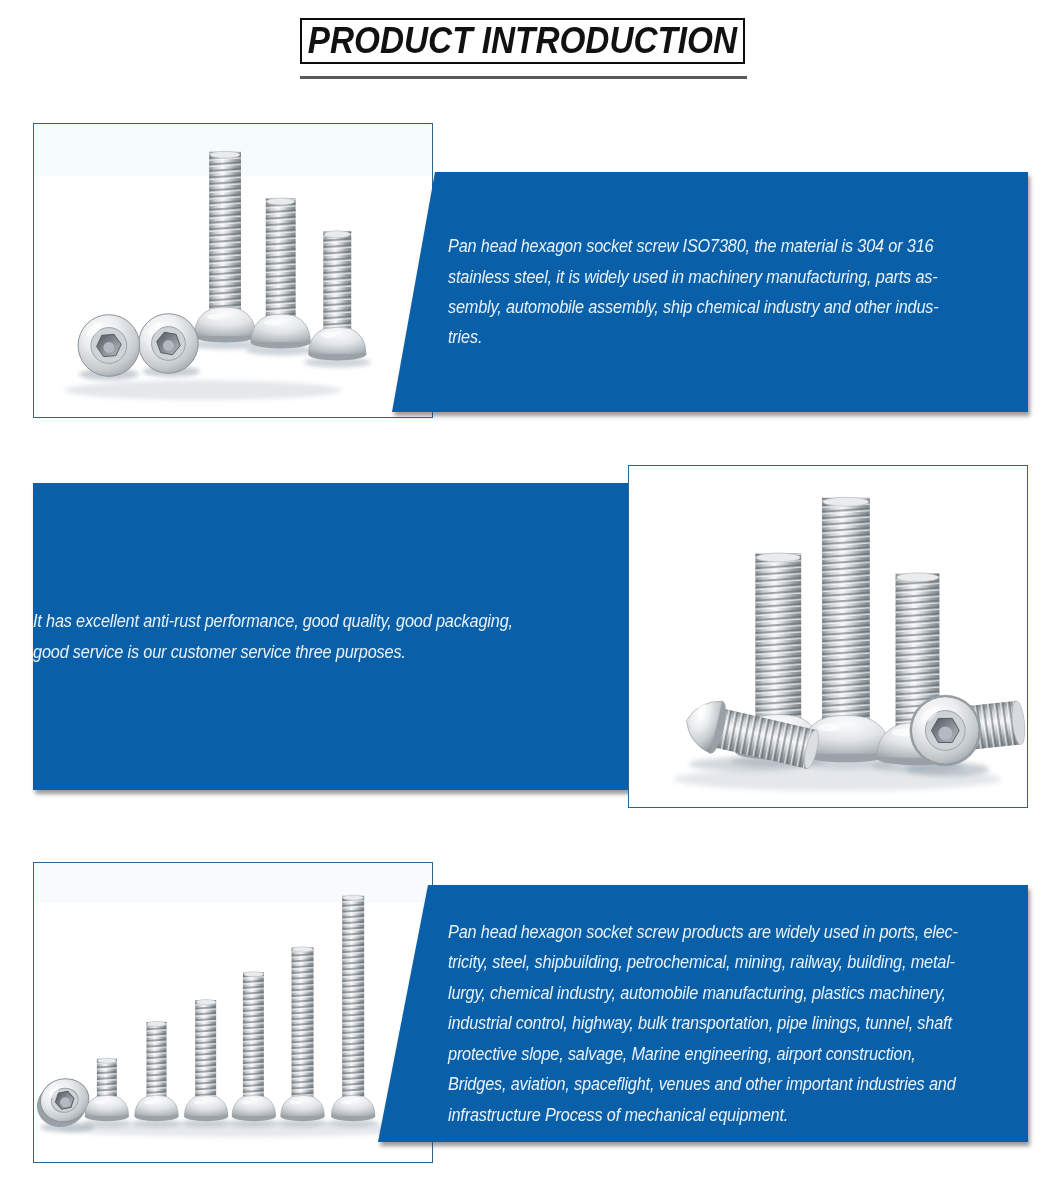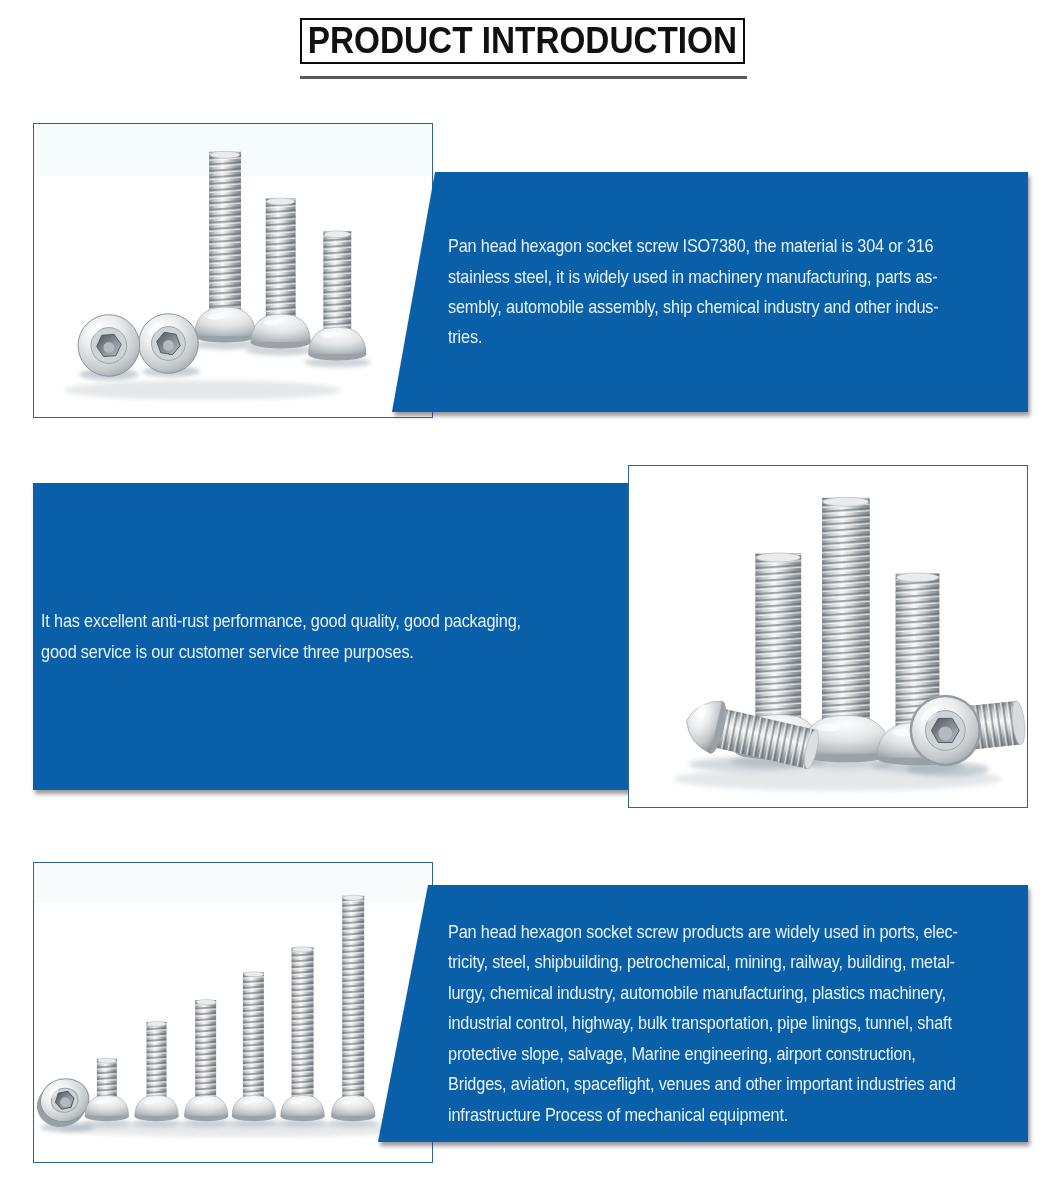--- a/index.html
+++ b/index.html
@@ -5,21 +5,21 @@
   :root{
     --accent-blue:#0a60a8;
     --box-border:#2b6590;
     --underline:#58595b;
     --text-on-blue:#e9f2fa;
     --title-text:#111111;
     --page-bg:#ffffff;
   }
   html,body{margin:0;padding:0;background:var(--page-bg);}
   .page{position:relative;width:1048px;height:1196px;background:var(--page-bg);
-        font-family:"Liberation Sans",sans-serif;overflow:hidden;}
+        font-family:"Liberation Sans",sans-serif;overflow:hidden;font-style:italic;}
 
   
   .title-box{position:absolute;left:300px;top:18px;width:445px;height:46px;
              border:2px solid #0c0c0c;box-sizing:border-box;background:#fff;
              display:flex;align-items:center;justify-content:center;}
   .title-text{font-size:37px;font-weight:bold;color:var(--title-text);
               white-space:nowrap;transform:scaleX(.9);}
   .title-underline{position:absolute;left:300px;top:76px;width:447px;height:3px;
                    background:var(--underline);}
 
@@ -34,21 +34,21 @@
   
   .banner{position:absolute;filter:drop-shadow(2px 4px 2px rgba(70,70,78,.55));}
   .banner-inner{width:100%;height:100%;background:var(--accent-blue);
                 display:flex;flex-direction:column;justify-content:center;
                 box-sizing:border-box;}
   #banner1{left:392px;top:148px;width:636px;height:240px;}
   #banner1 .banner-inner{clip-path:polygon(43px 0,636px 0,636px 240px,0 240px);
                          padding-left:56px;margin-top:24px;}
   #banner2{left:33px;top:483px;width:654px;height:307px;}
   #banner2 .banner-inner{clip-path:polygon(0 0,654px 0,597px 307px,0 307px);
-                         padding-left:8px;}
+                         padding-left:0;}
   #banner3{left:378px;top:885px;width:650px;height:257px;}
   #banner3 .banner-inner{clip-path:polygon(50px 0,650px 0,650px 257px,0 257px);
                          padding-left:70px;padding-top:20px;}
   .text-scale{transform:scaleX(.88);transform-origin:left center;}
   .line{font-size:18.5px;line-height:30.4px;color:var(--text-on-blue);
         white-space:nowrap;letter-spacing:-.2px;}
 </style>
 </head>
 <body>
 

